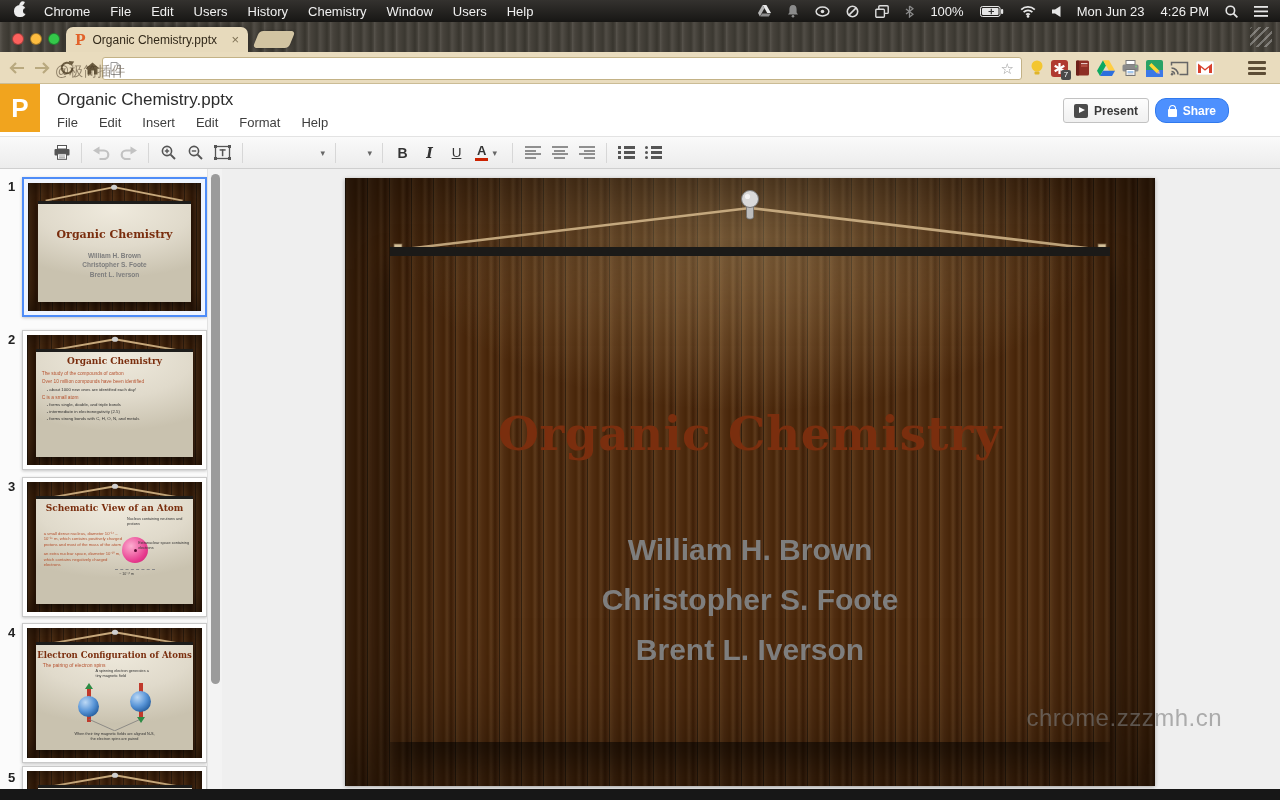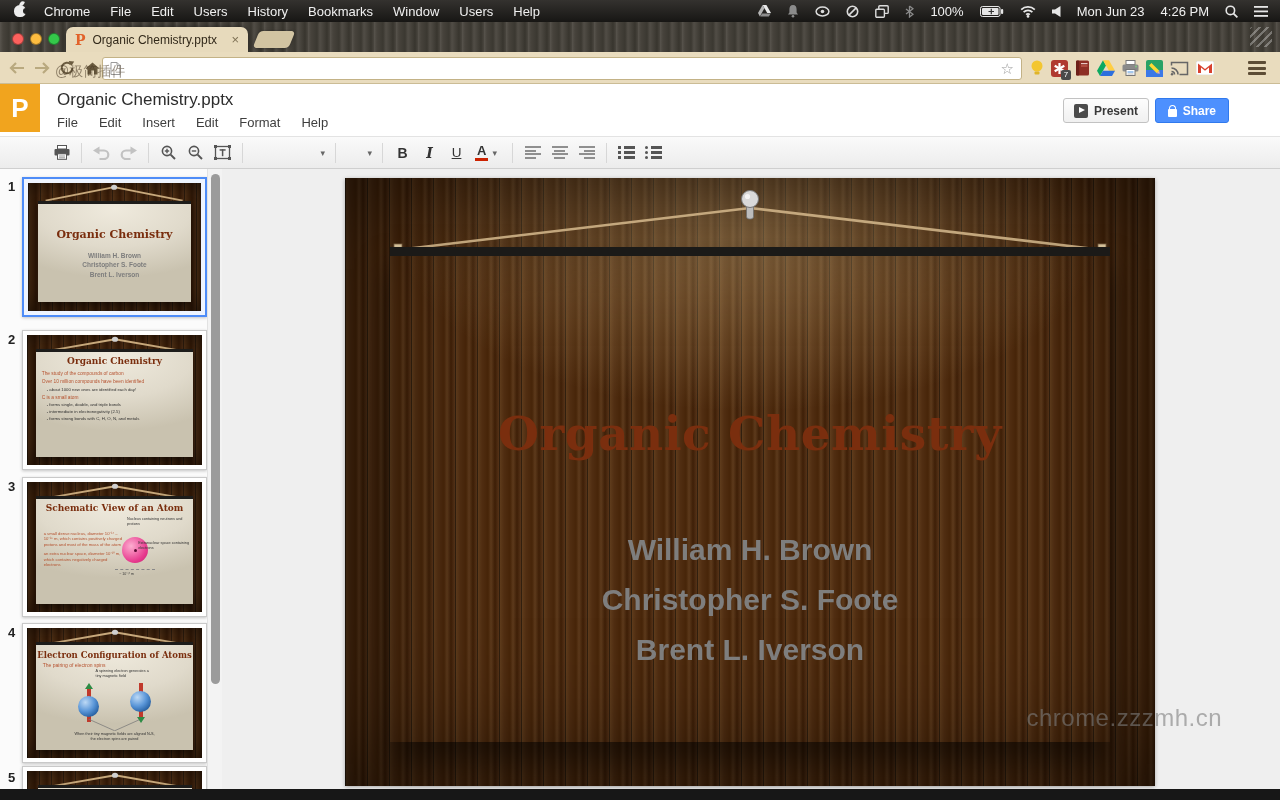--- a/index.html
+++ b/index.html
@@ -61,21 +61,21 @@
     color:#fff; font-weight:bold; font-size:26px; display:flex; align-items:center; justify-content:center; }
   #doctitle { position:absolute; left:57px; top:6px; font-size:17px; color:#2d2d2d; }
   #appmenus { position:absolute; left:57px; top:31px; display:flex; gap:21px; font-size:13px; color:#3e3e3e; }
   #present-btn { position:absolute; right:131px; top:14px; height:25px; padding:0 10px;
     background:linear-gradient(#fdfdfd,#f0f0f0); border:1px solid #c2c2c2; border-radius:3px;
     display:flex; align-items:center; gap:6px; font-size:12px; font-weight:bold; color:#393939; }
   .play-ico { width:14px; height:14px; background:#4b4b4b; border-radius:2px; position:relative; }
   .play-ico::after { content:""; position:absolute; left:5px; top:3.5px; border-left:6px solid #fff;
     border-top:3.5px solid rgba(0,0,0,0); border-bottom:3.5px solid rgba(0,0,0,0); }
   #share-btn { position:absolute; right:51px; top:14px; height:25px; padding:0 12px;
-    background:#4d90fe; border:1px solid #3079ed; border-radius:3px;
+    background:#4d90fe; border:1px solid #3079ed; border-radius:11px;
     display:flex; align-items:center; gap:6px; font-size:12px; font-weight:bold; color:#fff; }
   .lock-ico { width:9px; height:8px; background:#fff; border-radius:1px; position:relative; margin-top:4px; }
   .lock-ico::before { content:""; position:absolute; left:1px; top:-4px; width:5px; height:5px;
     border:1.6px solid #fff; border-bottom:none; border-radius:4px 4px 0 0; }
 
   
   #toolbar { position:absolute; top:136px; left:0; width:1280px; height:33px;
     background:linear-gradient(#fafafa,#ececec); border-top:1px solid #e3e3e3; border-bottom:1px solid #cfcfcf;
     display:flex; align-items:center; padding-left:48px; }
   .tbtn { width:27px; height:24px; display:flex; align-items:center; justify-content:center; }
@@ -173,21 +173,21 @@
 <body>
 
 <div id="menubar">
   <div class="mb-left">
     <span class="apple"></span>
     <span class="mb-item mb-app">Chrome</span>
     <span class="mb-item">File</span>
     <span class="mb-item">Edit</span>
     <span class="mb-item">Users</span>
     <span class="mb-item">History</span>
-    <span class="mb-item">Bookmarks</span>
+    <span class="mb-item">Chemistry</span>
     <span class="mb-item">Window</span>
     <span class="mb-item">Users</span>
     <span class="mb-item">Help</span>
   </div>
   <div class="mb-right">
     <span class="mb-ico">
         <svg width="13" height="12" viewBox="0 0 13 12">
           <polygon points="4.6,0 8.4,0 13,8 9.2,8" fill="#e8e8e8"></polygon>
           <polygon points="4.6,0 0,8 1.9,11.4 6.4,3.2" fill="#b4b4b4"></polygon>
           <polygon points="2.2,11.6 4.1,8.4 12.7,8.4 10.8,11.6" fill="#8d8d8d"></polygon>

